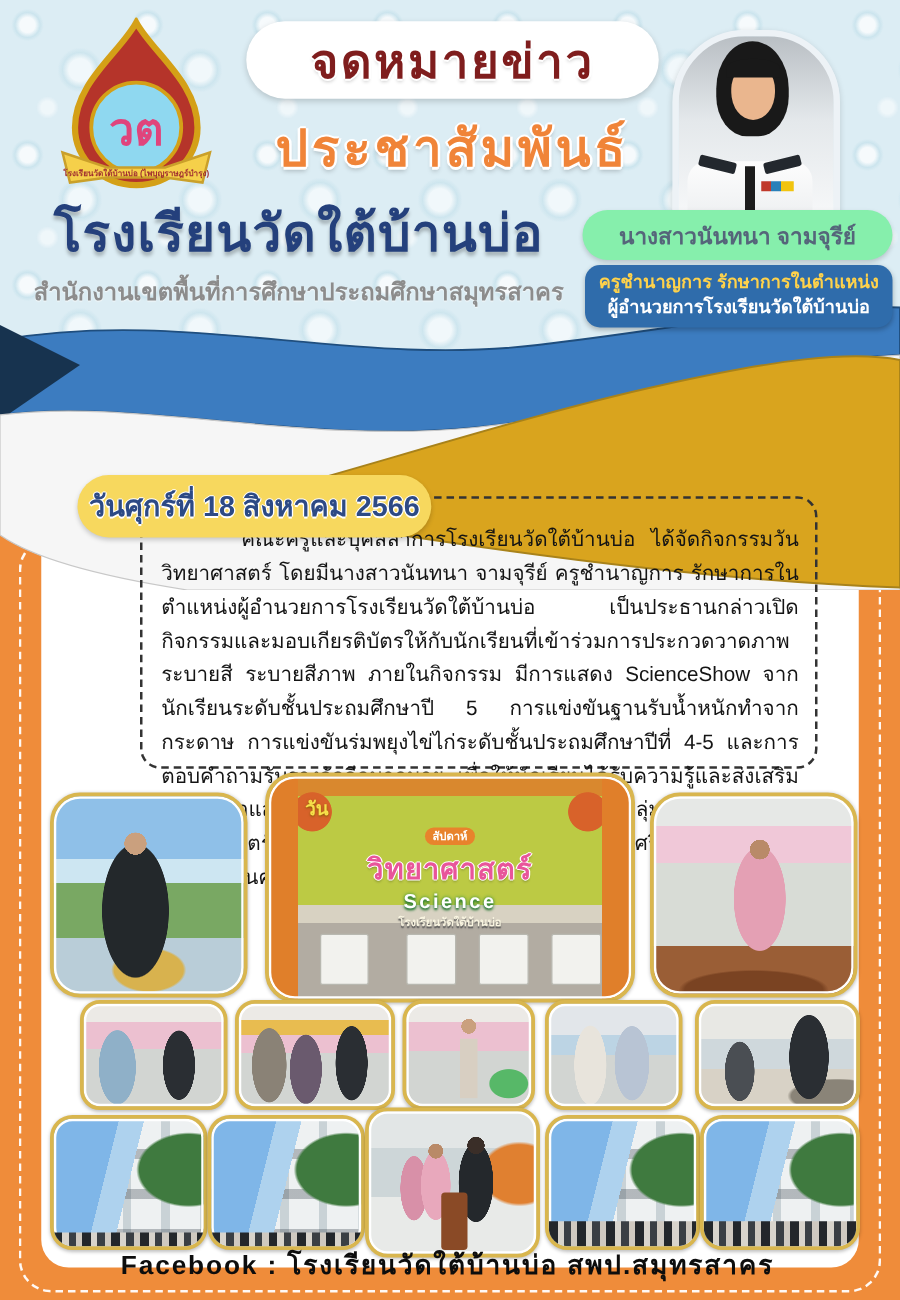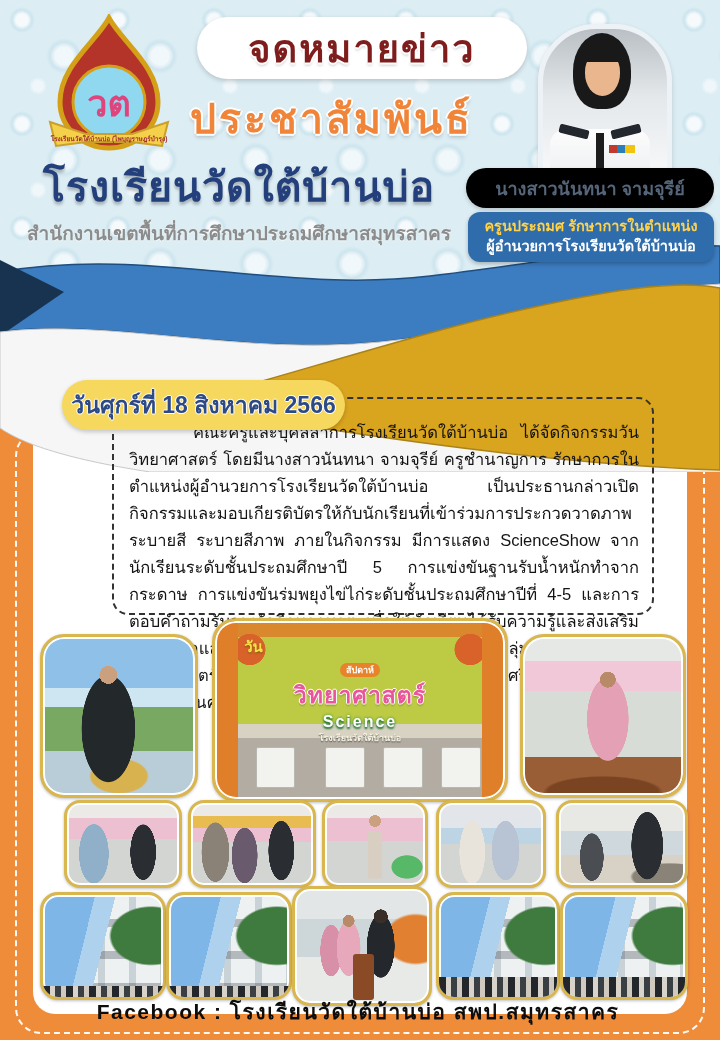--- a/index.html
+++ b/index.html
@@ -35,21 +35,21 @@
   .banner-pill{
     left:197px;top:17px;width:330px;height:62px;background:#ffffff;border-radius:34px;
     display:flex;align-items:center;justify-content:center;
     box-shadow:0 2px 5px rgba(0,0,0,.18);
   }
   .banner-pill span{
     font-size:38px;font-weight:bold;color:#7f1d1d;letter-spacing:2px;
     text-shadow:-2px 0 #fff,2px 0 #fff,0 -2px #fff,0 2px #fff,0 3px 3px rgba(0,0,0,.2);
   }
   .pr-text{
-    left:190px;top:86px;width:344px;text-align:left;
+    left:190px;top:86px;width:344px;text-align:center;
     font-size:41px;font-weight:bold;color:#f08438;letter-spacing:3px;
     text-shadow:-2px 0 #fff,2px 0 #fff,0 -2px #fff,0 2px #fff,-1px -1px #fff,1px 1px #fff,0 3px 4px rgba(0,0,0,.25);
   }
   .school-name{
     left:8px;top:154px;width:462px;text-align:center;
     font-size:41px;font-weight:bold;color:#24407c;letter-spacing:1px;
     text-shadow:0 3px 3px rgba(0,0,0,.25);
   }
   .district{
     left:8px;top:218px;width:462px;text-align:center;
@@ -72,21 +72,21 @@
   .face{top:22px;left:42px;width:35px;height:45px;background:#eab68e;border-radius:46% 46% 50% 50%;z-index:2;}
   .fringe{top:18px;left:38px;width:43px;height:15px;background:#191919;border-radius:50% 50% 0 0;z-index:3;}
   .uniform{bottom:0;left:7px;width:100px;height:50px;background:linear-gradient(#fdfdfd,#eceef0);border-radius:16px 16px 0 0;z-index:1;}
   .tie{bottom:8px;left:53px;width:8px;height:38px;background:#1c1c1c;z-index:2;}
   .ep-l{top:98px;left:16px;width:30px;height:9px;background:#23282e;transform:rotate(14deg);z-index:2;border-radius:2px;}
   .ep-r{top:98px;left:68px;width:30px;height:9px;background:#23282e;transform:rotate(-14deg);z-index:2;border-radius:2px;}
   .medals{top:116px;left:66px;width:26px;height:8px;z-index:3;
     background:linear-gradient(90deg,#c0392b 0 30%,#2980b9 30% 60%,#f1c40f 60% 100%);}
 
   .name-pill{
-    left:466px;top:168px;width:248px;height:40px;background:#000000;border-radius:20px;
+    left:466px;top:168px;width:248px;height:40px;background:#86efac;border-radius:20px;
     display:flex;align-items:center;justify-content:center;
     font-size:18px;font-weight:bold;color:#55657a;
     box-shadow:0 2px 4px rgba(0,0,0,.18);
   }
   .title-badge{
     left:468px;top:212px;width:246px;height:50px;background:#2f6cab;border-radius:12px;
     display:flex;flex-direction:column;align-items:center;justify-content:center;line-height:1.35;
     box-shadow:0 2px 4px rgba(0,0,0,.25);
   }
   .title-badge .l1{font-size:14.5px;font-weight:bold;color:#ffd24a;}
@@ -243,21 +243,21 @@
   <div class="fringe"></div>
   <div class="uniform"></div>
   <div class="tie"></div>
   <div class="ep-l"></div>
   <div class="ep-r"></div>
   <div class="medals"></div>
 </div>
 
 <div class="abs hdr name-pill">นางสาวนันทนา จามจุรีย์</div>
 <div class="abs hdr title-badge">
-  <span class="l1">ครูนประถมศ รักษาการในตำแหน่ง</span>
+  <span class="l1">ครูชำนาญการ รักษาการในตำแหน่ง</span>
   <span class="l2">ผู้อำนวยการโรงเรียนวัดใต้บ้านบ่อ</span>
 </div>
 
 <div class="abs date-badge">วันศุกร์ที่ 18 สิงหาคม 2566</div>
 <div class="abs article-box">
   <p>คณะครูและบุคลลาการโรงเรียนวัดใต้บ้านบ่อ ได้จัดกิจกรรมวันวิทยาศาสตร์ โดยมีนางสาวนันทนา จามจุรีย์ ครูชำนาญการ รักษาการในตำแหน่งผู้อำนวยการโรงเรียนวัดใต้บ้านบ่อ เป็นประธานกล่าวเปิดกิจกรรมและมอบเกียรติบัตรให้กับนักเรียนที่เข้าร่วมการประกวดวาดภาพระบายสี ระบายสีภาพ ภายในกิจกรรม มีการแสดง ScienceShow จากนักเรียนระดับชั้นประถมศึกษาปี 5 การแข่งขันฐานรับน้ำหนักทำจากกระดาษ การแข่งขันร่มพยุงไข่ไก่ระดับชั้นประถมศึกษาปีที่ 4-5 และการตอบคำถามรับรางวัลอีกมากมาย เพื่อให้นักเรียนได้รับความรู้และส่งเสริมความกล้าแสดงออก กิจกรรมดังกล่าวจัดขึ้นโดยกลุ่มสาระการเรียนรู้วิทยาศาสตร์และเทคโนโลยี โดยคุณครูครรชิต สิทธิศรีจันทร์ เป็นผู้จัดกิจกรรมในครั้งนี้</p>
 </div>
 
 <div class="p r1 ph-outdoor" style="left:40px;top:634px;width:152px;height:158px;"></div>
 

